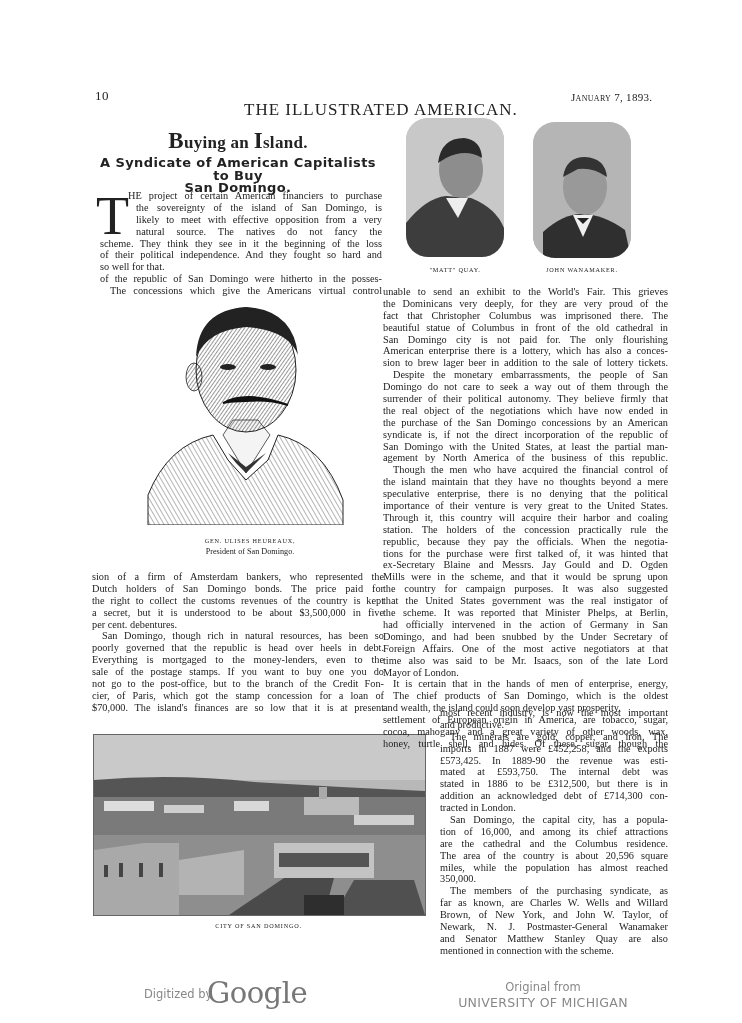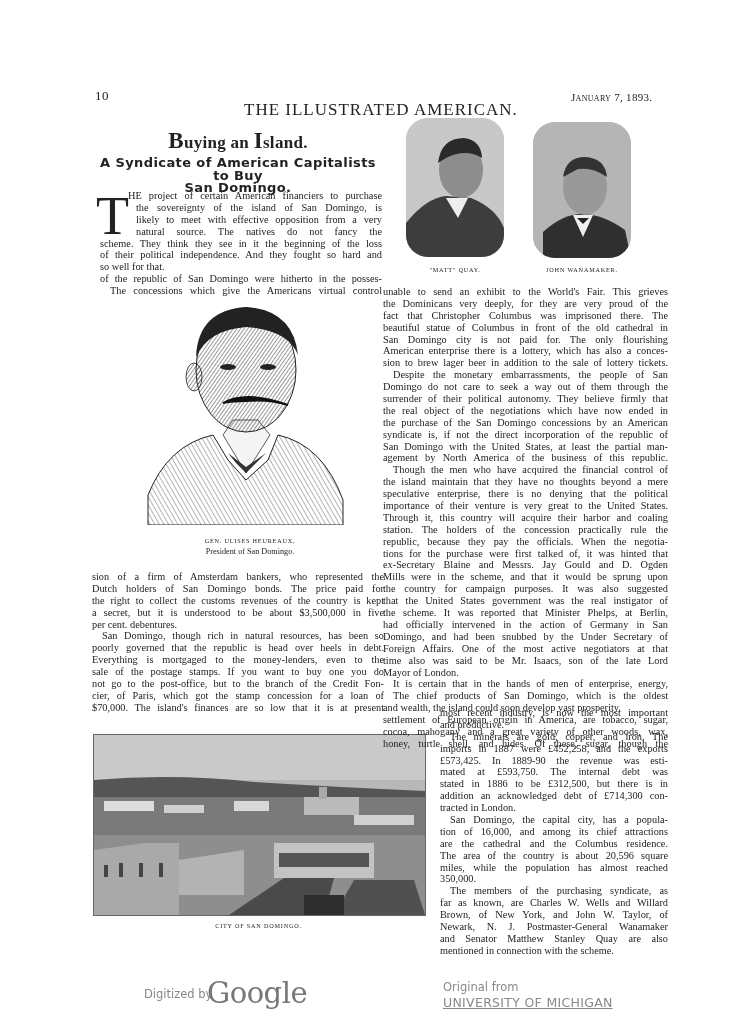--- a/index.html
+++ b/index.html
@@ -15,22 +15,22 @@
   .line { white-space: nowrap; text-align: justify; text-align-last: justify; display: block; height: 11.9px; overflow: visible; }
   .line.last { text-align-last: left; }
   .line.indent { padding-left: 10px; }
   .dropcap { left: 96px; top: 189px; font-size: 54px; line-height: 54px; font-family: "Liberation Serif", serif; }
   .caption-small { font-size: 6.2px; letter-spacing: 0.8px; text-align: center; }
   .caption-it { font-size: 8.2px; text-align: center; }
   .photo { border-radius: 22px; overflow: hidden; background: linear-gradient(180deg,#cfcfcf 0%,#bdbdbd 40%,#a8a8a8 100%); }
   .city-photo { border: 1px solid #666; background: #b8b8b8; overflow: hidden; }
   .footer-digitized { left: 144px; top: 987px; font-family: "DejaVu Sans", sans-serif; font-size: 11.5px; color: #888; }
   .footer-google { left: 207px; top: 976px; font-family: "DejaVu Serif", serif; font-size: 29px; color: #777; letter-spacing: -0.5px; }
-  .footer-orig { left: 443px; top: 980px; width: 200px; text-align: left; font-family: "DejaVu Sans", sans-serif; font-size: 11.5px; color: #888; line-height: 15px; }
-  .footer-orig .um { font-size: 12.5px; letter-spacing: 0.3px; text-decoration: underline; }
+  .footer-orig { left: 443px; top: 980px; width: 200px; text-align: center; font-family: "DejaVu Sans", sans-serif; font-size: 11.5px; color: #888; line-height: 15px; }
+  .footer-orig .um { font-size: 12.5px; letter-spacing: 0.3px; }
 </style>
 </head>
 <body>
 
 <div class="abs header-num">10</div>
 <div class="abs header-title">THE ILLUSTRATED AMERICAN.</div>
 <div class="abs header-date">January 7, 1893.</div>
 
 <div class="abs title">
   <span class="cap">B</span><span>uying an </span><span class="cap">I</span><span>sland.</span>

